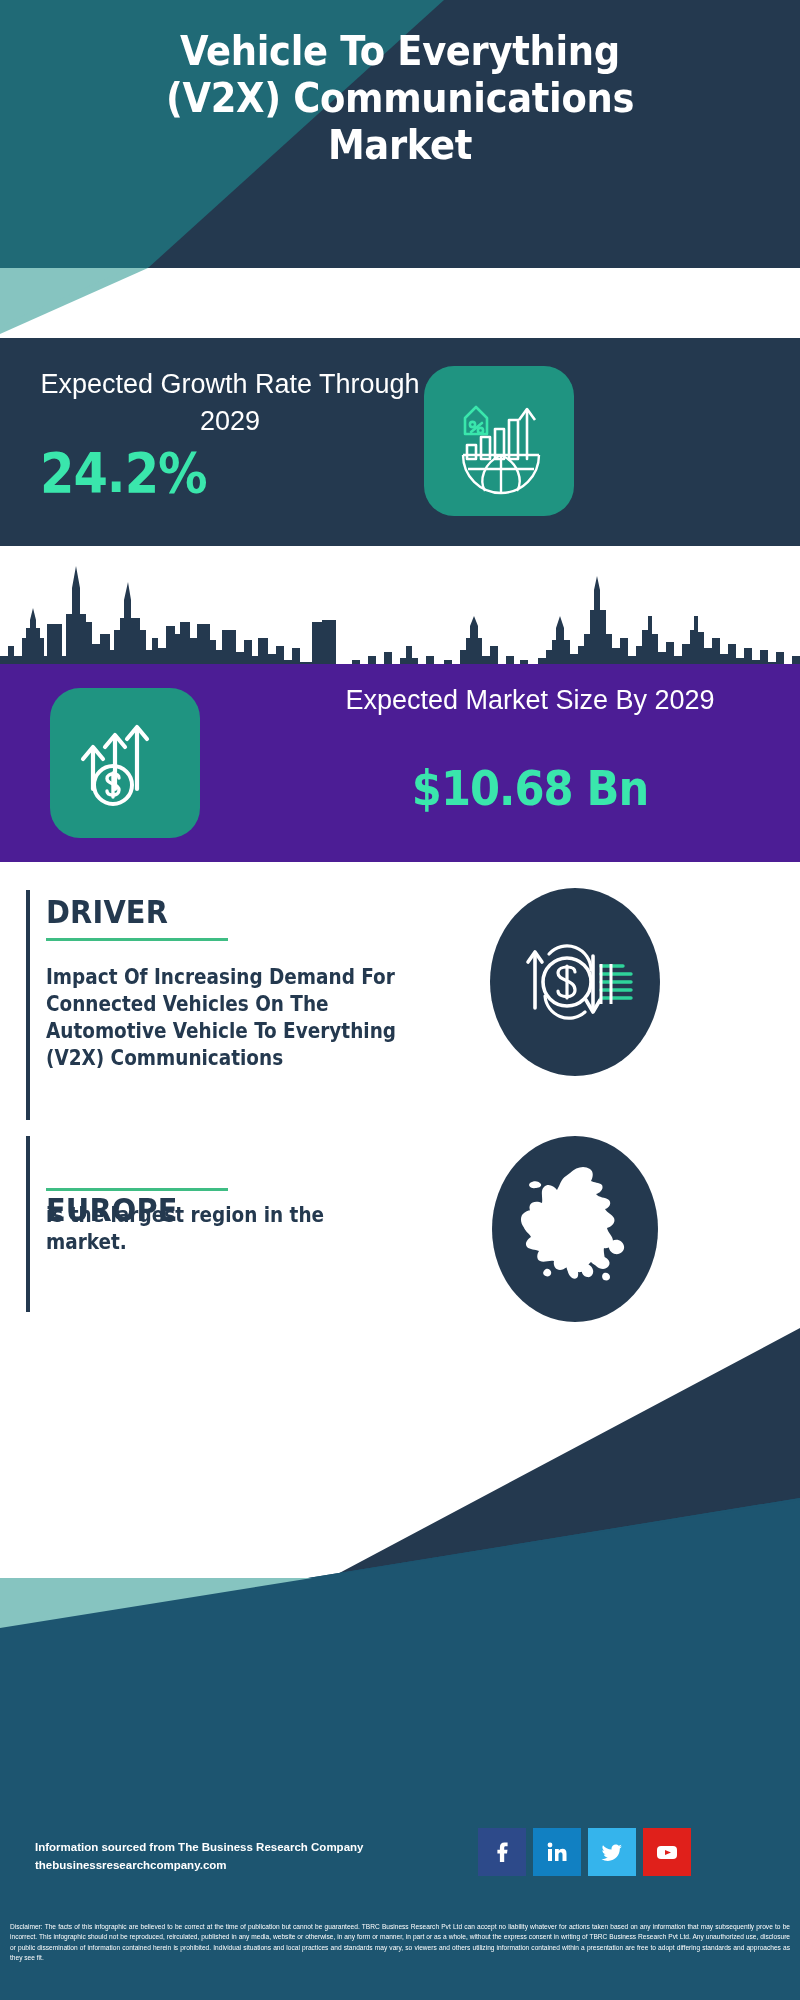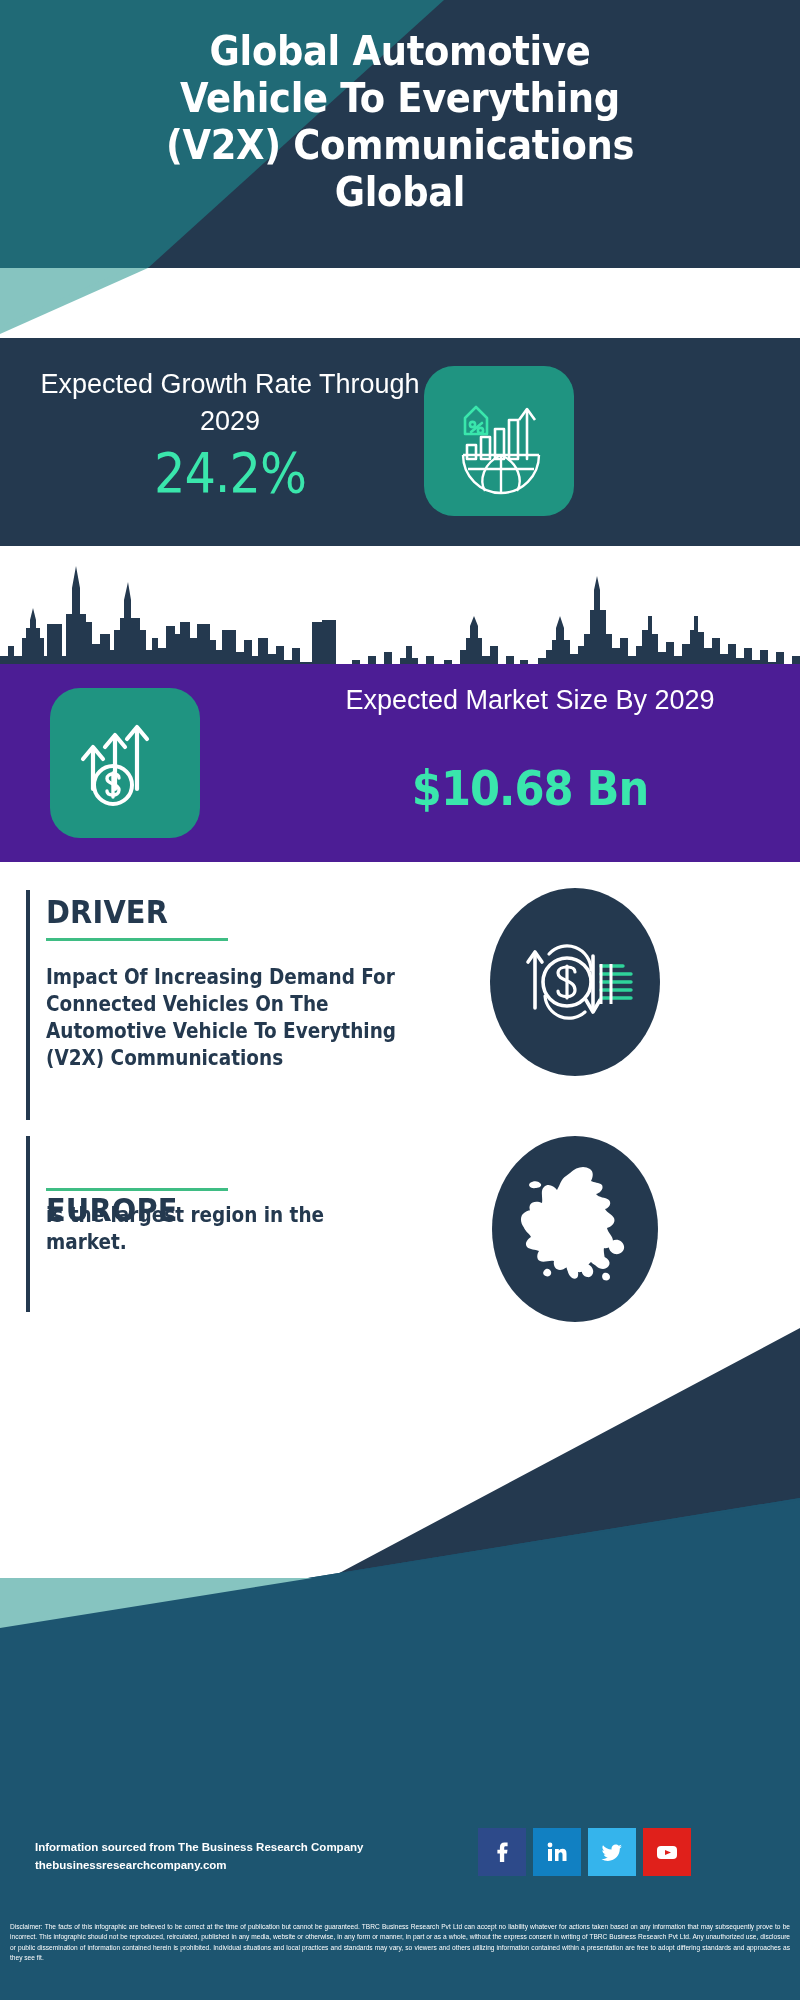--- a/index.html
+++ b/index.html
@@ -27,23 +27,23 @@
   
   .band{position:absolute;left:0;top:268px;width:800px;height:72px;background:#ffffff;overflow:hidden;}
 
   
   .growth{position:absolute;left:0;top:338px;width:800px;height:208px;background:#24394f;}
   .growth-label{
     position:absolute;left:40px;top:28px;width:380px;text-align:center;
     color:#ffffff;font-size:27px;line-height:37px;font-weight:normal;
   }
   .growth-value{
-    position:absolute;left:40px;top:105px;width:380px;text-align:center;
+    position:absolute;left:40px;top:105px;width:380px;text-align:left;
     color:#3ae6ac;font-family:"DejaVu Sans Condensed","Liberation Sans",sans-serif;
-    font-weight:normal;font-size:55px;line-height:60px;letter-spacing:-1px;
+    font-weight:bold;font-size:55px;line-height:60px;letter-spacing:-1px;
   }
   .icon-box{
     position:absolute;width:150px;height:150px;border-radius:30px;background:#1f9481;
     display:flex;align-items:center;justify-content:center;
   }
   .growth .icon-box{left:424px;top:28px;}
 
   
   .skyline-wrap{position:absolute;left:0;top:546px;width:800px;height:316px;background:#ffffff;overflow:hidden;}
   .skyline-svg{position:absolute;left:0;top:14px;width:800px;height:118px;display:block;}
@@ -102,24 +102,23 @@
   <div class="header">
     <svg class="tealTri" viewBox="0 0 800 268" preserveAspectRatio="none">
       <rect x="0" y="0" width="800" height="268" fill="#206a76"></rect>
       <polygon points="800,0 800,268 148,268" fill="#24394f"></polygon>
       <polygon points="680,0 800,0 800,100" fill="#206a76" opacity="0"></polygon>
       <polygon points="800,0 800,268 148,268" fill="#24394f"></polygon>
       <polygon points="800,0 440,0 800,0" fill="#24394f"></polygon>
       <polygon points="800,0 800,268 148,268 444,0" fill="#24394f"></polygon>
     </svg>
     <div class="header-title">
-      <span>Global Automotive</span>
       <span>Vehicle To Everything</span>
       <span>(V2X) Communications</span>
-      <span>Global</span>
+      <span>Market</span>
     </div>
   </div>
 
   <div class="band">
     <svg viewBox="0 0 800 72" preserveAspectRatio="none" style="position:absolute;left:0;top:0;width:800px;height:72px;">
       <rect x="0" y="0" width="800" height="72" fill="#ffffff"></rect>
       <polygon points="0,0 148,0 0,66" fill="#86c4c0"></polygon>
       <polygon points="0,0 130,0 0,58" fill="#86c4c0"></polygon>
     </svg>
   </div>

